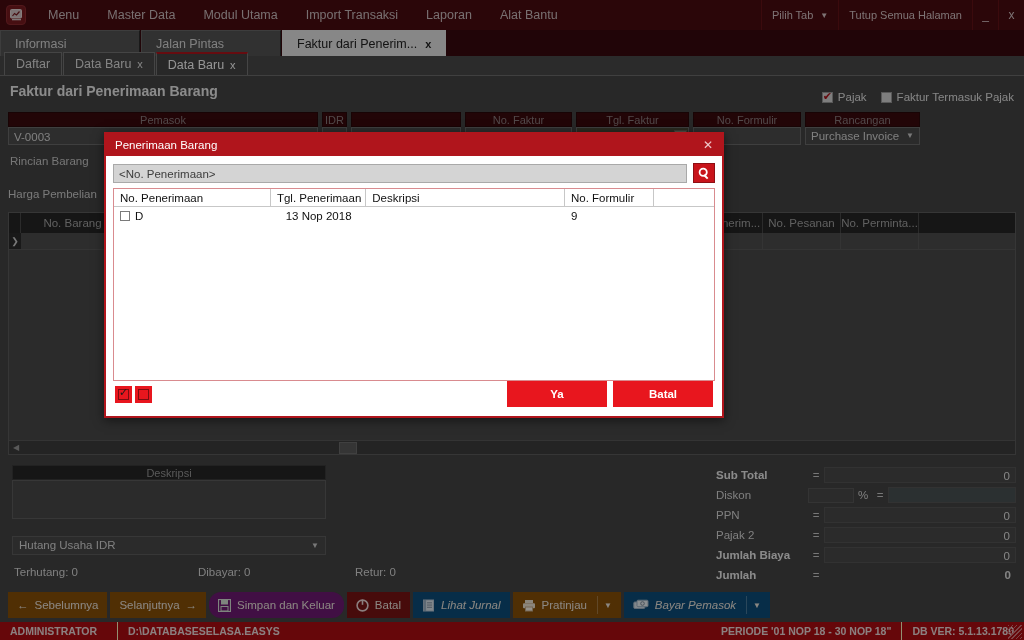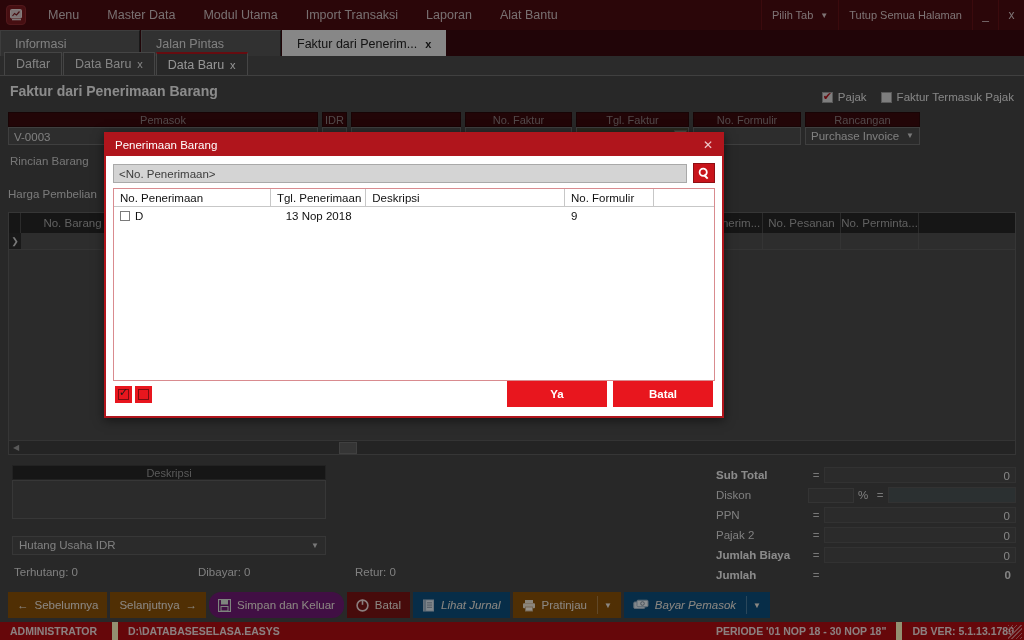--- a/index.html
+++ b/index.html
@@ -148,21 +148,21 @@
   .tb.green  { background:#701a75;border-radius:12px; }
   .tb.red    { background:#7a1414; }
   .tb.blue   { background:#0d4f7c;font-style:italic; }
   .tb .sep { width:1px; height:18px; background:rgba(255,255,255,.25); margin-left:4px; }
   .tb .ar { font-size:8px; }
   .tbico { display:flex; align-items:center; }
 
   
   .status { position:absolute; left:0; right:0; bottom:0; height:18px; background:#b00d12;
             display:flex; align-items:center; font-size:10.5px; color:#f0dddd; font-weight:bold; }
-  .st { padding:0 10px; border-right:6px solid #fef9c3; line-height:18px; }
+  .st { padding:0 10px; border-right:1px solid #fef9c3; line-height:18px; }
   .st.flexgrow { flex:1; border-right:none; }
   .grip { position:absolute; right:2px; bottom:1px; width:14px; height:14px;
           background:repeating-linear-gradient(135deg,#d8777a 0 1px,transparent 1px 3px); }
 
   
   .modal {
     position:absolute; left:80px; top:132px; width:620px; height:286px; z-index:100;
     background:#fff; border:2px solid #b0151c; box-shadow:0 2px 10px rgba(0,0,0,.55);margin-left:24px;
   }
   .modal-title {

